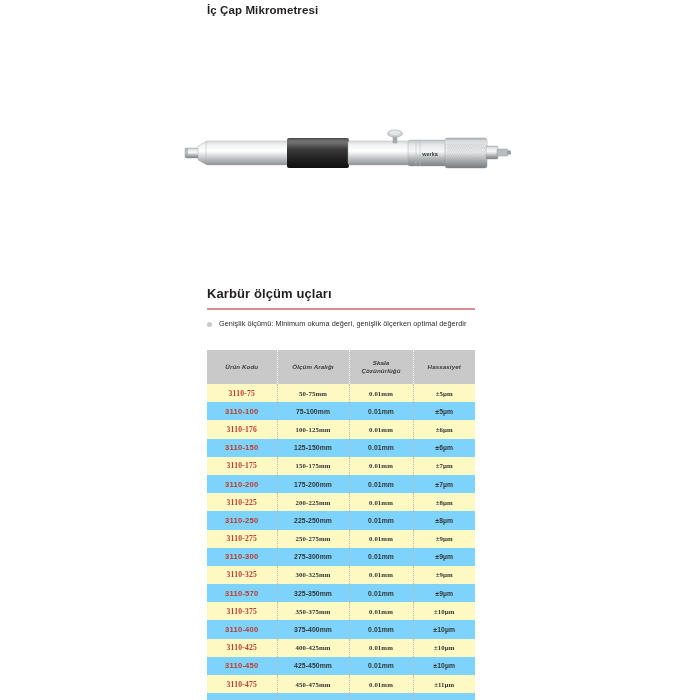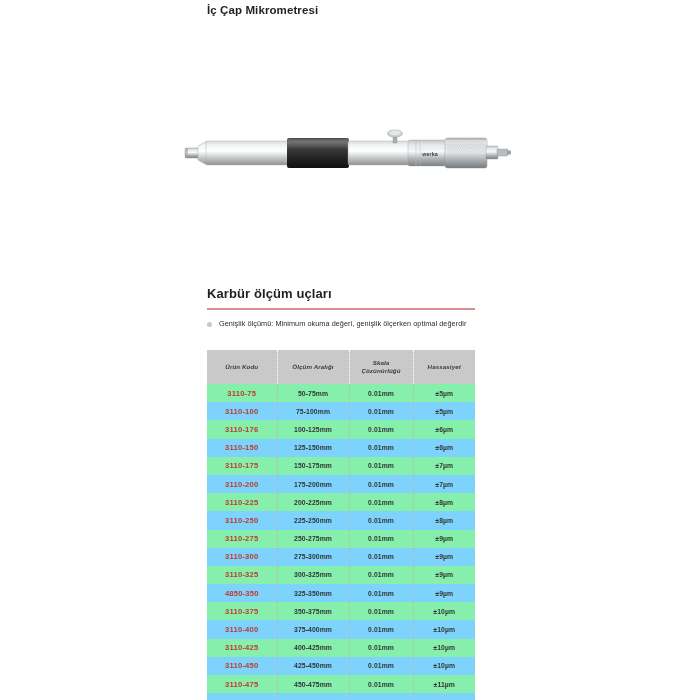--- a/index.html
+++ b/index.html
@@ -123,21 +123,21 @@
     color: #333333;
     border-right: 1px dotted #b9b9b9;
     letter-spacing: 0.1px;
   }
   table#spec-table tbody td:last-child { border-right: none; }
   table#spec-table tbody td.code {
     color: #c0392b;
     font-size: 7.6px;
     letter-spacing: 0.2px;
   }
-  table#spec-table tbody tr.odd  { background: #86efac; }
+  table#spec-table tbody tr.odd  { background: #fef9c3; font-family: Liberation Serif, serif; }
   table#spec-table tbody tr.even { background: #7dd3fc; }
 </style>
 </head>
 <body>
 
 <div id="title-block">
   <div class="line">İç Çap Mikrometresi</div>
 </div>
 
 <div id="product-photo">
@@ -311,21 +311,21 @@
           <td>0.01mm</td>
           <td>±9µm</td>
         </tr>
         <tr class="odd">
           <td class="code">3110-325</td>
           <td>300-325mm</td>
           <td>0.01mm</td>
           <td>±9µm</td>
         </tr>
         <tr class="even">
-          <td class="code">4850-350</td>
+          <td class="code">3110-570</td>
           <td>325-350mm</td>
           <td>0.01mm</td>
           <td>±9µm</td>
         </tr>
         <tr class="odd">
           <td class="code">3110-375</td>
           <td>350-375mm</td>
           <td>0.01mm</td>
           <td>±10µm</td>
         </tr>

